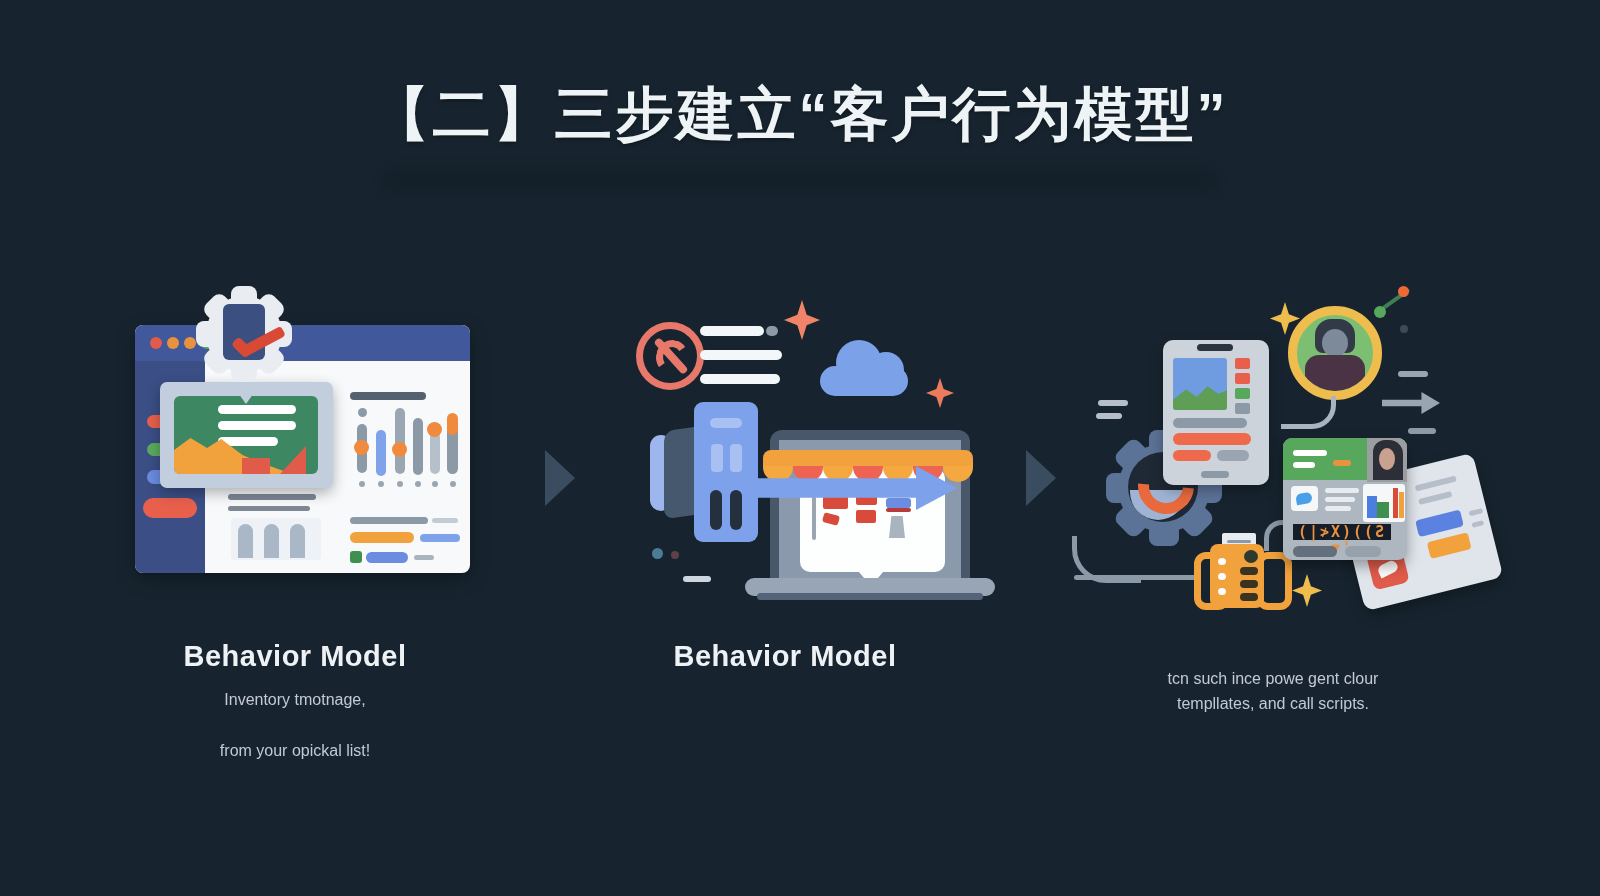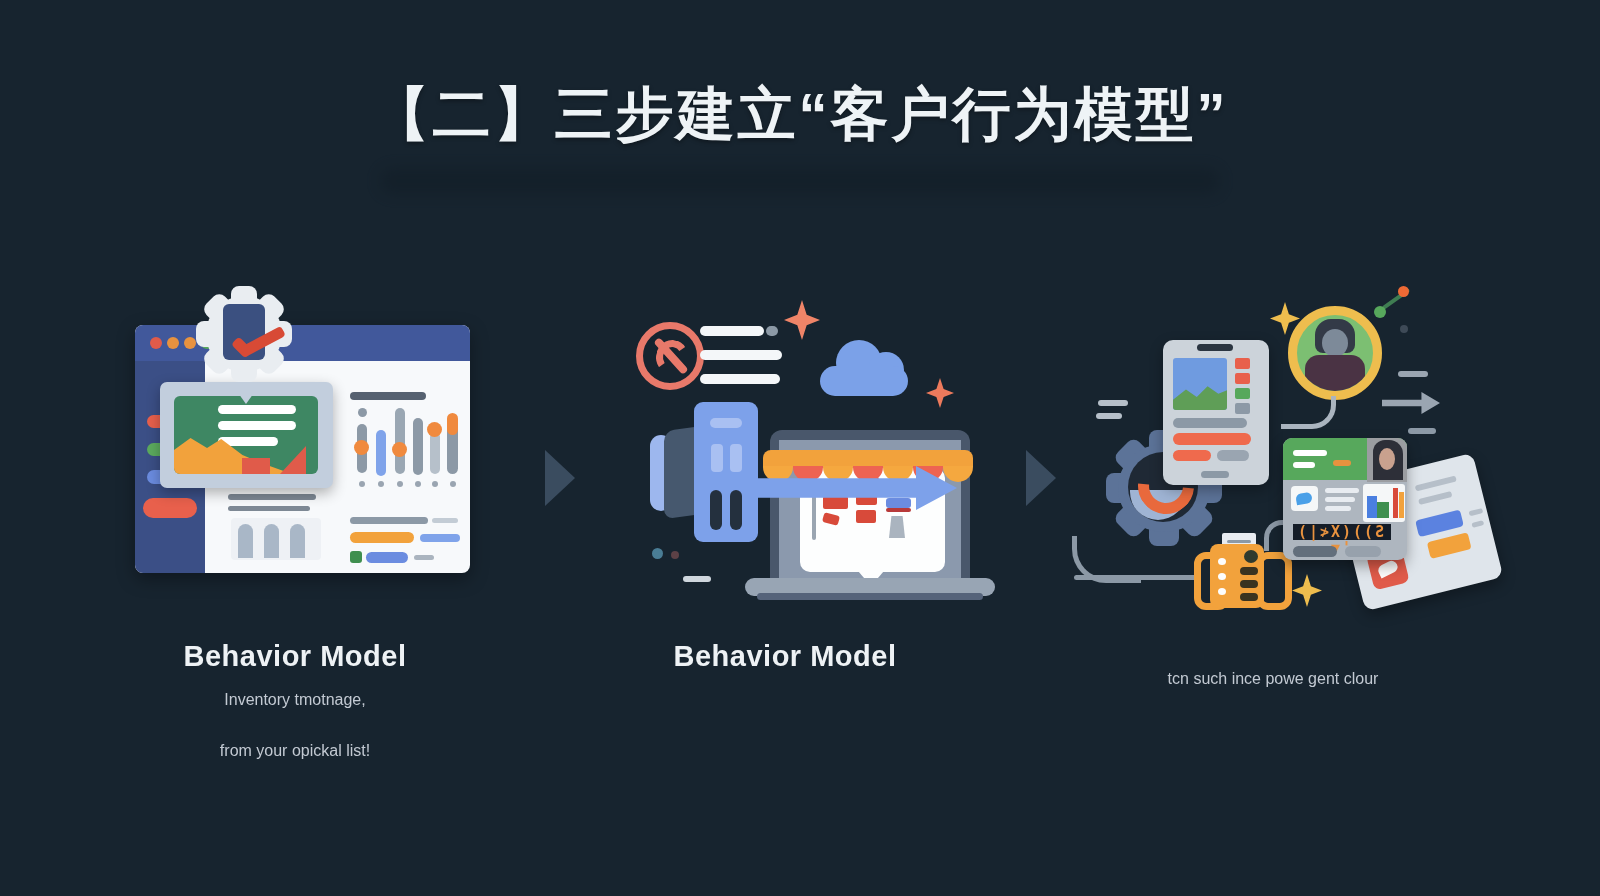--- a/index.html
+++ b/index.html
@@ -323,14 +323,15 @@
 </div>
 
 <div class="caption" style="left:580px;">
   <h2>Behavior Model</h2>
 </div>
 
 <div class="caption" style="left:1068px;">
   <p>
     <br>
     <span>tcn such ince powe gent clour</span><br>
+    <span>templlates, and call scripts.</span>
   </p>
 </div>
 
 </body></html>

